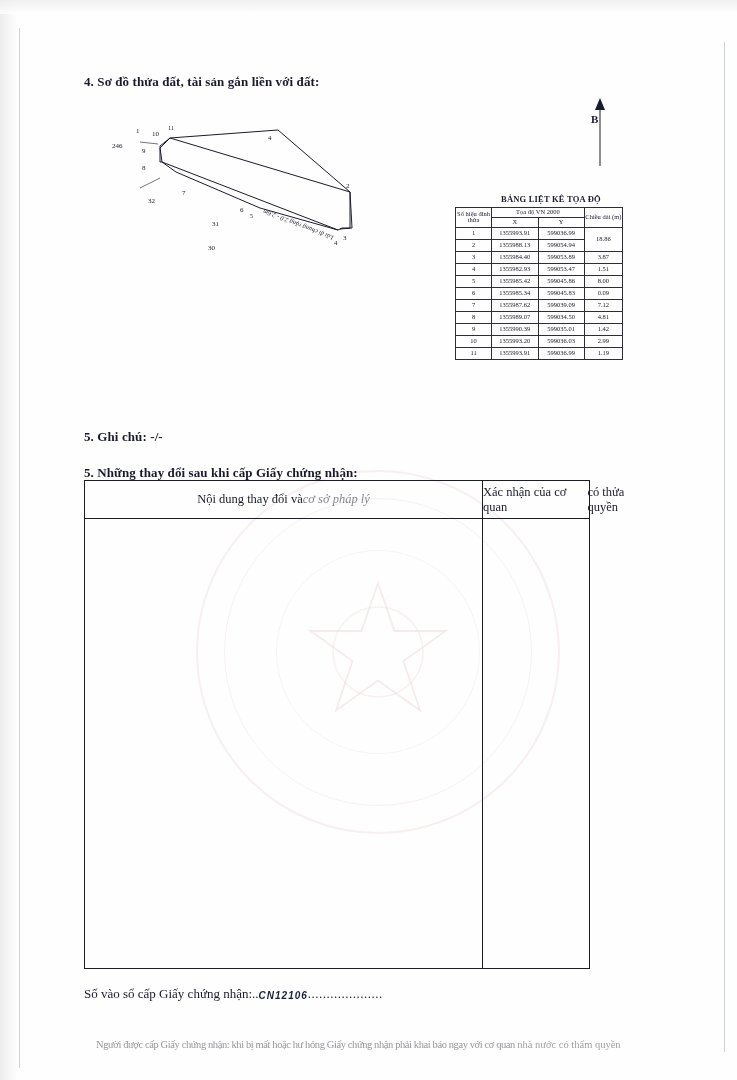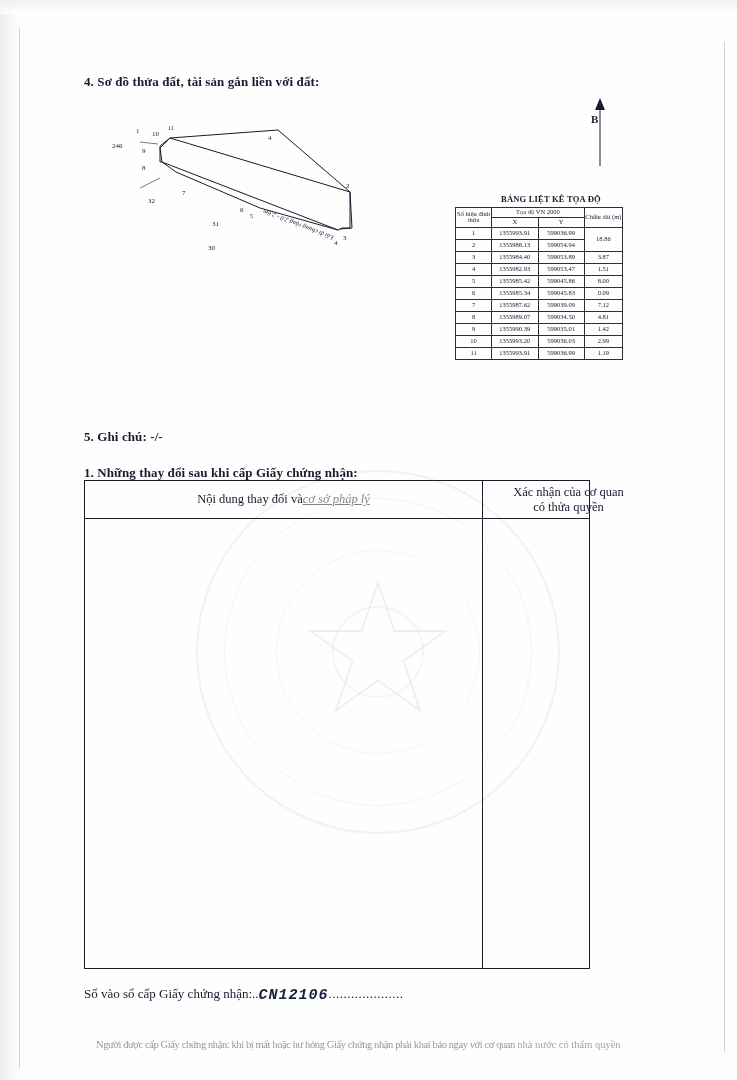--- a/index.html
+++ b/index.html
@@ -190,44 +190,43 @@
     position: absolute;
     left: 0; top: 0;
     width: 397px; height: 37px;
     display: flex; align-items: center; justify-content: center;
     font-size: 12.5px;
   }
   .changes .head-right {
     position: absolute;
     left: 398px; top: 0;
     width: 171px; height: 37px;
-    display: flex; flex-direction: column;
+    display: flex; 
     align-items: center; justify-content: center;
     font-size: 12.5px;
     line-height: 1.15;
   }
   .smudge {
     font-style: italic;
     opacity: .55;
-    text-decoration: underline;
   }
 
   
   .so-vao-so {
     position: absolute;
     left: 84px;
     top: 986px;
     font-size: 13px;
     white-space: nowrap;
   }
   .handwriting {
-    font-family: Liberation Mono, monospace;
+    font-family: Liberation Sans, sans-serif;
     font-style: italic;
     font-weight: bold;
-    font-size: 15px;
+    font-size: 10px;
     letter-spacing: 1px;
     color: #16213e;
     vertical-align: -1px;
   }
   .dots { letter-spacing: .5px; }
 
   .note {
     position: absolute;
     left: 96px;
     width: 600px;
@@ -260,21 +259,21 @@
 
   <div class="watermark">
     <svg class="watermark-star" viewBox="0 0 100 100">
       <polygon points="50,4 61,36 95,36 67,56 78,89 50,69 22,89 33,56 5,36 39,36" fill="none" stroke="rgba(200,120,120,0.5)" stroke-width="1.2"></polygon>
       <circle cx="50" cy="50" r="30" fill="none" stroke="rgba(200,120,120,0.35)" stroke-width="1"></circle>
     </svg>
   </div>
 
   <div class="sec-head" id="sec4">4. Sơ đồ thửa đất, tài sản gắn liền với đất:</div>
   <div class="sec-head" id="sec5">5. Ghi chú: -/-</div>
-  <div class="sec-head" id="sec6">1. Những thay đổi sau khi cấp Giấy chứng nhận:</div>
+  <div class="sec-head" id="sec6">5. Những thay đổi sau khi cấp Giấy chứng nhận:</div>
 
   <div class="north">
     <svg width="24" height="70" viewBox="0 0 24 70">
       <line x1="12" y1="8" x2="12" y2="68" stroke="#1a1a2e" stroke-width="1"></line>
       <polygon points="12,0 7,12 17,12" fill="#1a1a2e"></polygon>
     </svg>
     <span class="label">B</span>
   </div>
 
   <div class="drawing">

